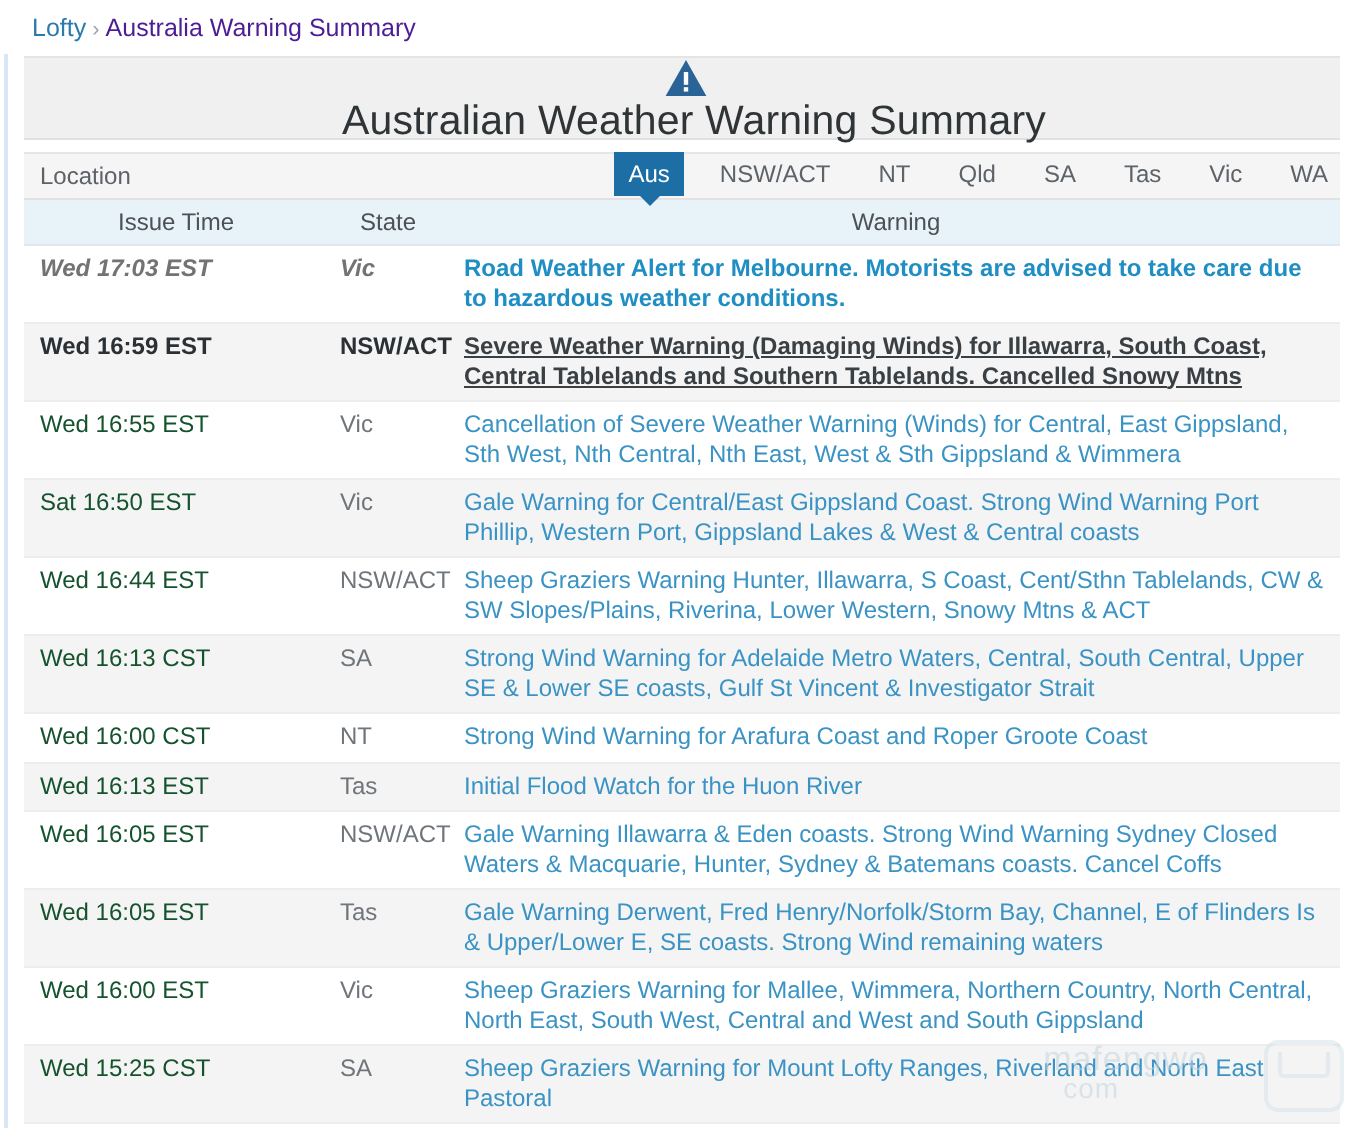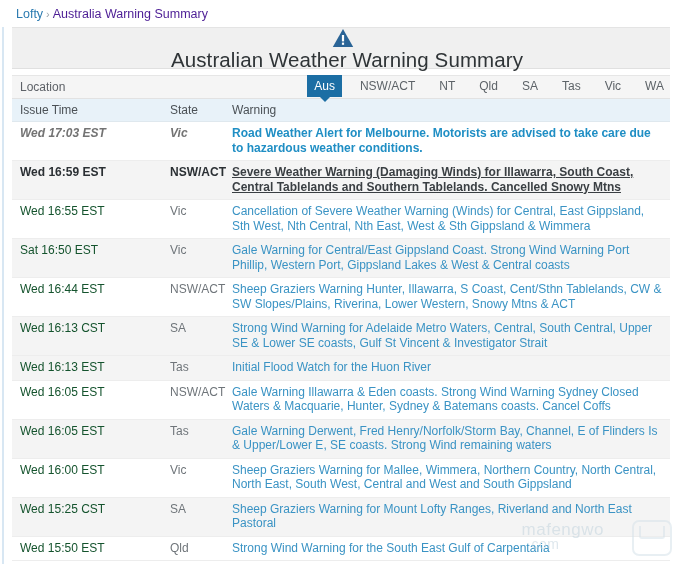--- a/index.html
+++ b/index.html
@@ -136,21 +136,21 @@
   table.warnings {
     width: 100%;
     border-collapse: collapse;
     table-layout: fixed;
   }
   table.warnings th {
     background: #e8f2f9;
     font-weight: normal;
     font-size: 12px;
     color: #4b5156;
-    text-align: left;
+    text-align: center;
     padding: 4px 6px 4px 8px;
     border-bottom: 1px solid #dfe8ee;
     line-height: 14px;
   }
   table.warnings td {
     font-size: 12px;
     padding: 4px 6px 5px 8px;
     vertical-align: top;
     line-height: 14.5px;
     border-bottom: 1px solid #ededed;
@@ -295,20 +295,25 @@
         <tr class="even">
           <td class="time">Wed 16:44 EST</td>
           <td class="state">NSW/ACT</td>
           <td class="warn">Sheep Graziers Warning Hunter, Illawarra, S Coast, Cent/Sthn Tablelands, CW &amp; SW Slopes/Plains, Riverina, Lower Western, Snowy Mtns &amp; ACT</td>
         </tr>
         <tr class="odd">
           <td class="time">Wed 16:13 CST</td>
           <td class="state">SA</td>
           <td class="warn">Strong Wind Warning for Adelaide Metro Waters, Central, South Central, Upper SE &amp; Lower SE coasts, Gulf St Vincent &amp; Investigator Strait</td>
         </tr>
+        <tr class="even">
+          <td class="time">Wed 16:00 CST</td>
+          <td class="state">NT</td>
+          <td class="warn">Strong Wind Warning for Arafura Coast and Roper Groote Coast</td>
+        </tr>
         <tr class="odd">
           <td class="time">Wed 16:13 EST</td>
           <td class="state">Tas</td>
           <td class="warn">Initial Flood Watch for the Huon River</td>
         </tr>
         <tr class="even">
           <td class="time">Wed 16:05 EST</td>
           <td class="state">NSW/ACT</td>
           <td class="warn">Gale Warning Illawarra &amp; Eden coasts. Strong Wind Warning Sydney Closed Waters &amp; Macquarie, Hunter, Sydney &amp; Batemans coasts. Cancel Coffs</td>
         </tr>

